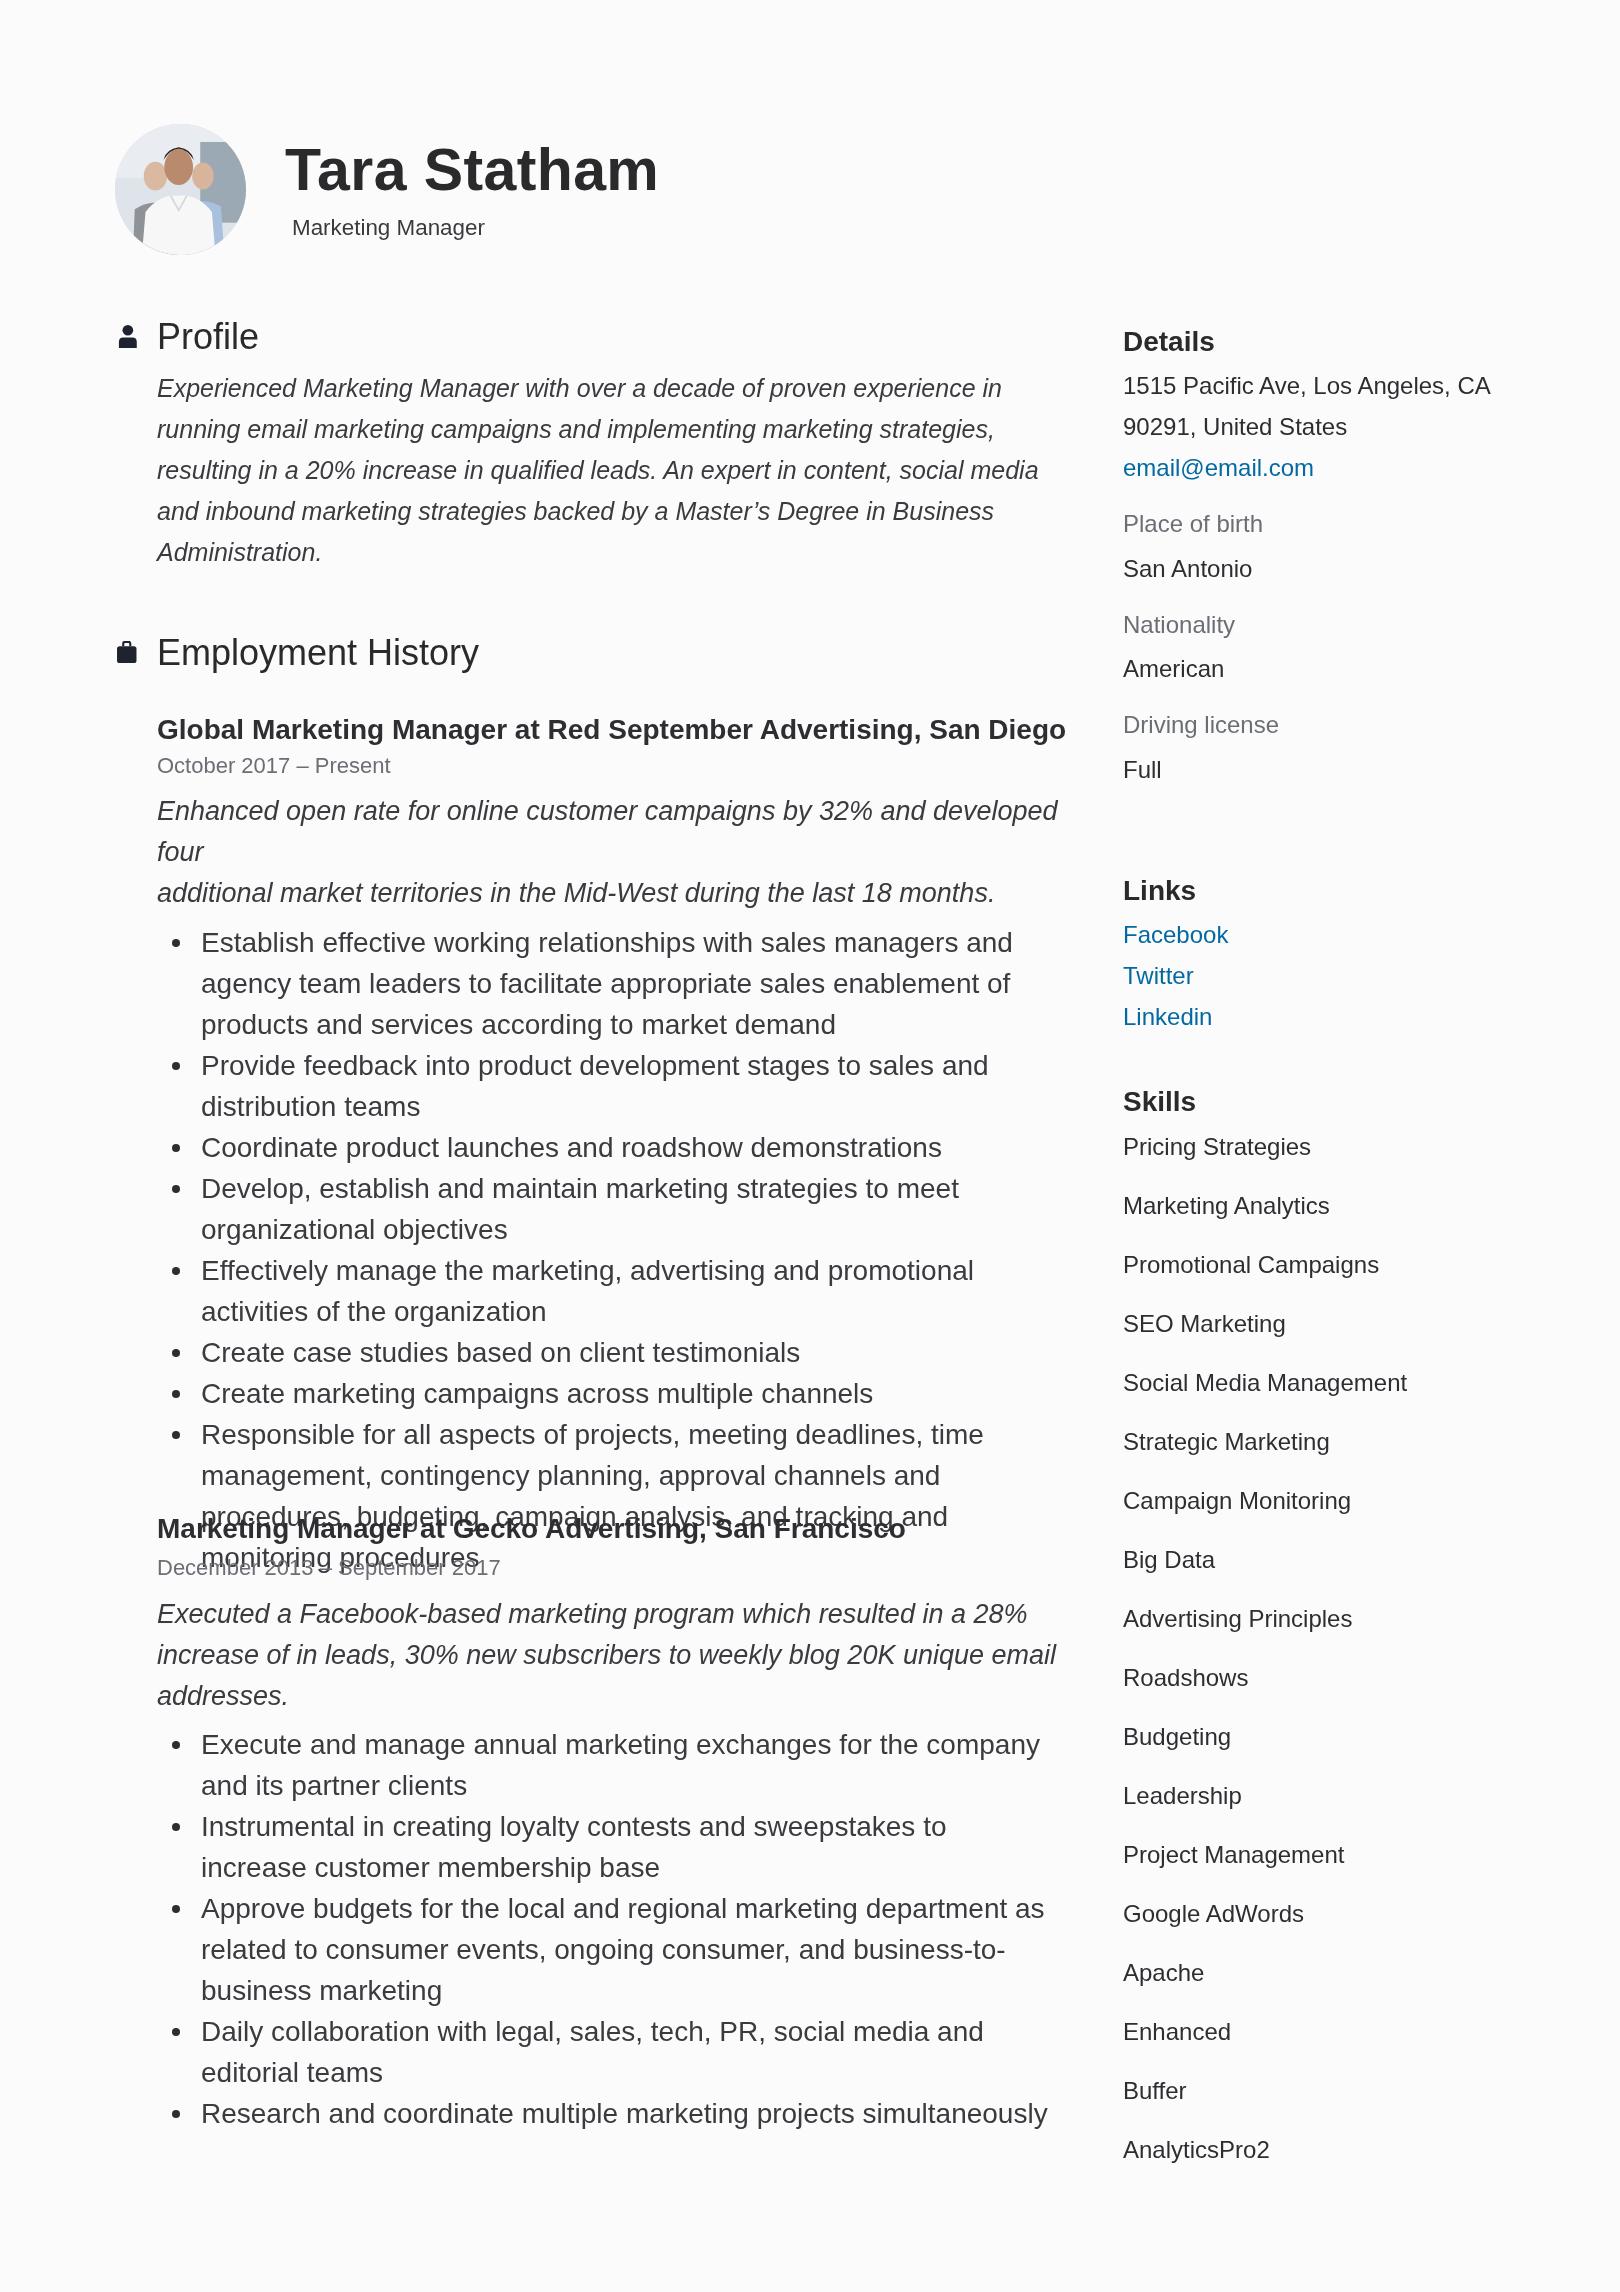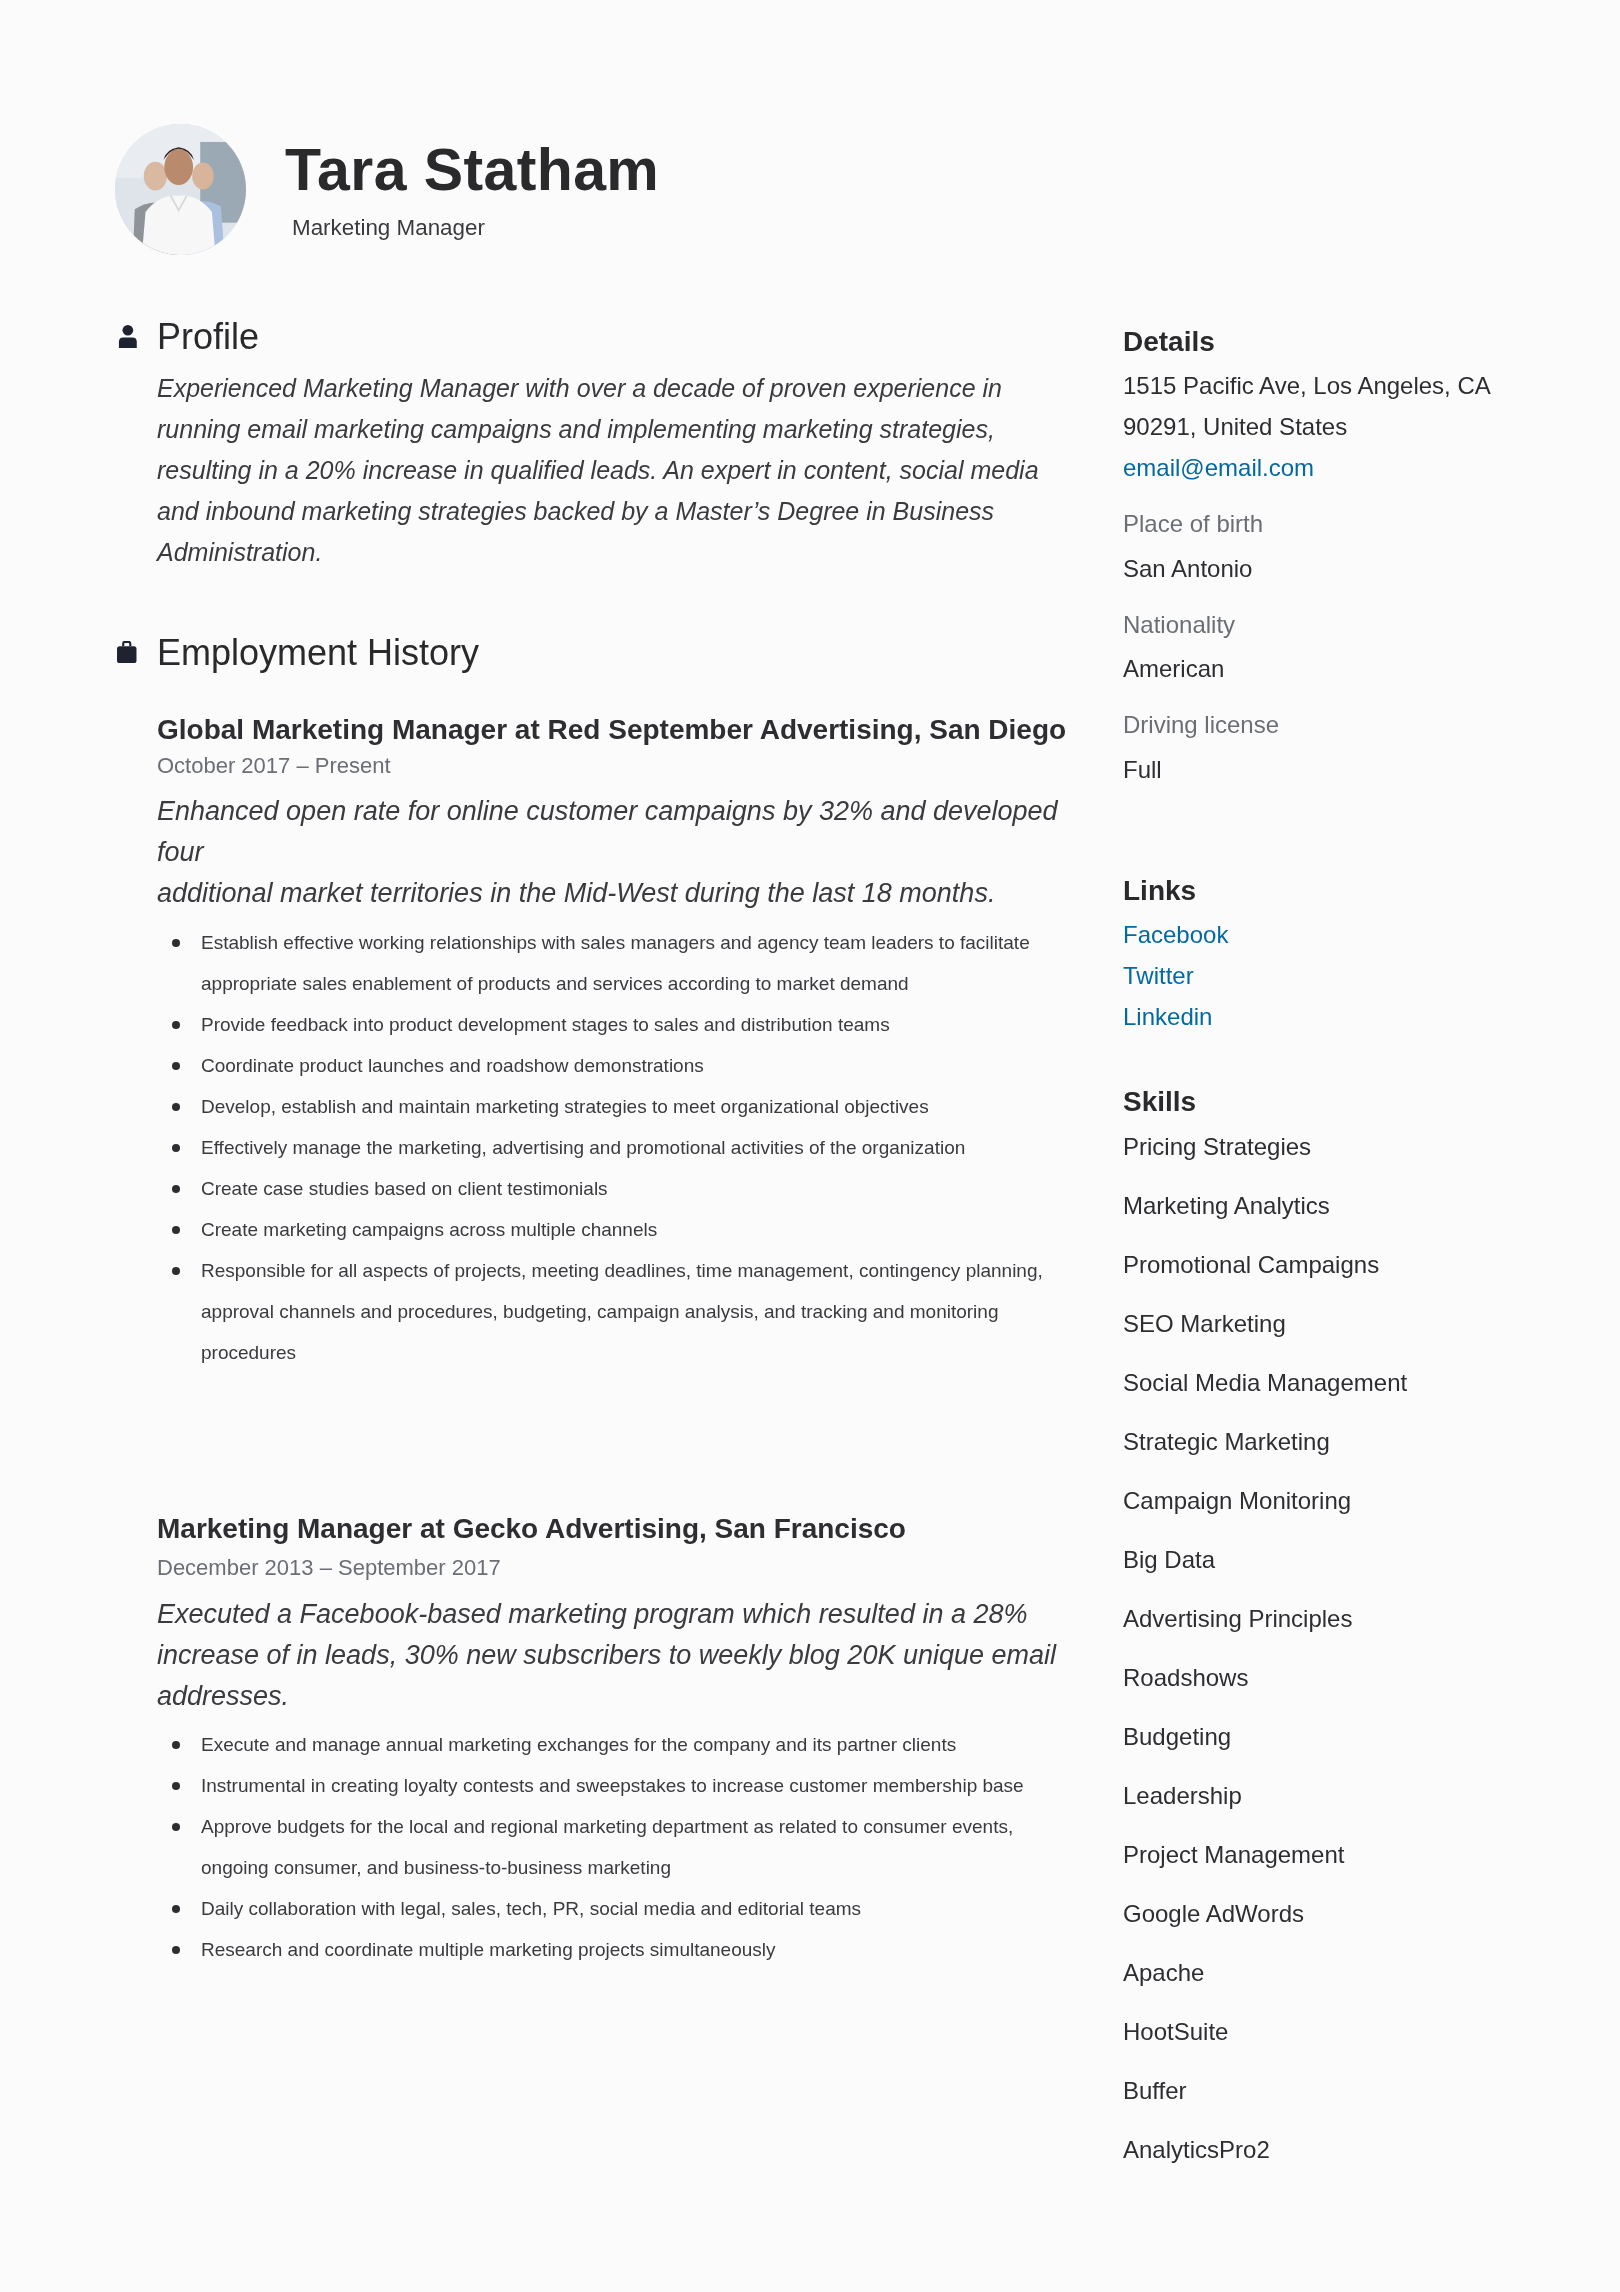--- a/index.html
+++ b/index.html
@@ -31,21 +31,21 @@
   .profile-text {
     font-style:italic; font-size:25px; line-height:41px; color:#3a3a3f;
   }
   .job-head {
     font-size:28px; font-weight:bold; color:#2e2e32; line-height:36px; white-space:nowrap;
   }
   .job-dates { font-size:22px; color:#6b6e74; line-height:30px; white-space:nowrap; }
   .job-desc { font-style:italic; font-size:27px; line-height:41px; color:#3a3a3f; }
   ul.bullets { list-style:none; margin:0; padding:0; }
   ul.bullets li {
-    position:relative; padding-left:44px; font-size:19px; line-height:41px; color:#3a3a3f;
+    position:relative; padding-left:44px; font-size:28px; line-height:41px; color:#3a3a3f;
   }
   ul.bullets li::before {
     content:""; position:absolute; left:15px; top:17px; width:8px; height:8px;
     border-radius:50%; background:#2e2e32;
   }
   
   .right-col { left:1123px; width:466px; }
   .r-head { font-size:28px; font-weight:bold; color:#2a2a2d; line-height:36px; white-space:nowrap; }
   .r-text { font-size:24px; line-height:41px; color:#2e2e32; white-space:nowrap; }
   .r-label { font-size:24px; line-height:36px; color:#6b6e74; white-space:nowrap; }
@@ -163,18 +163,18 @@
       <div class="skill" style="top: 340px;">Strategic Marketing</div>
       <div class="skill" style="top: 399px;">Campaign Monitoring</div>
       <div class="skill" style="top: 458px;">Big Data</div>
       <div class="skill" style="top: 517px;">Advertising Principles</div>
       <div class="skill" style="top: 576px;">Roadshows</div>
       <div class="skill" style="top: 635px;">Budgeting</div>
       <div class="skill" style="top: 694px;">Leadership</div>
       <div class="skill" style="top: 753px;">Project Management</div>
       <div class="skill" style="top: 812px;">Google AdWords</div>
       <div class="skill" style="top: 871px;">Apache</div>
-      <div class="skill" style="top: 930px;">HootSuite</div>
+      <div class="skill" style="top: 930px;">Enhanced</div>
       <div class="skill" style="top: 989px;">Buffer</div>
       <div class="skill" style="top: 1048px;">AnalyticsPro2</div>
     </div>
 </div>
 
 
 </body></html>

